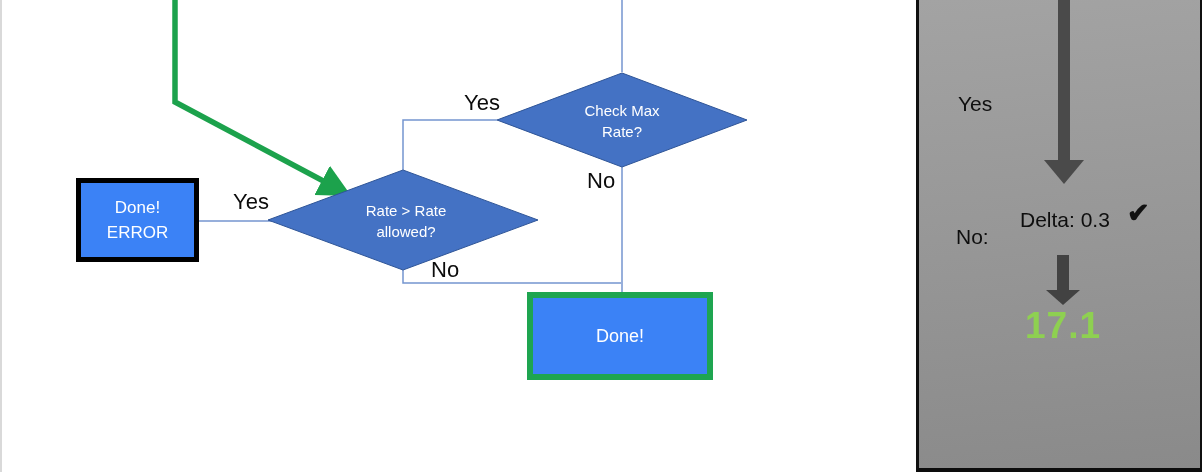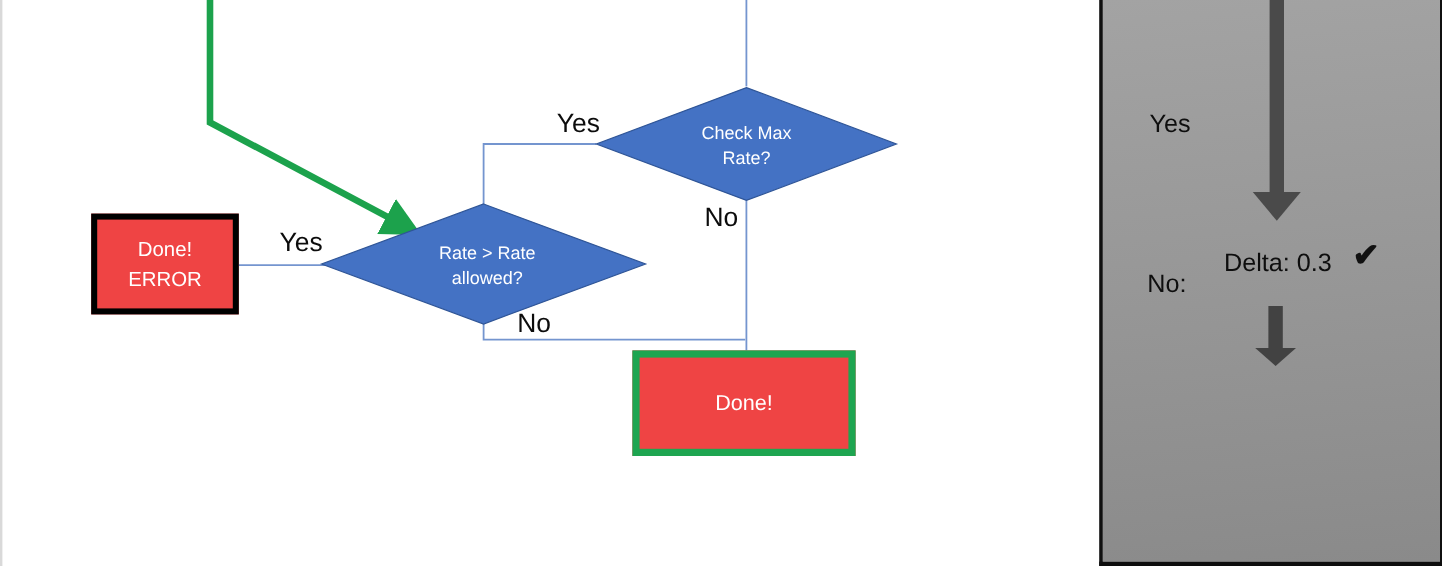--- a/index.html
+++ b/index.html
@@ -31,21 +31,21 @@
   }
   .edge-label {
     position: absolute;
     color: #0c0c0c;
     font-size: 22px;
     line-height: 1.1;
     white-space: nowrap;
   }
   .term-box {
     position: absolute;
-    background: #ef4444;
+    background: #3b82f6;
     color: #ffffff;
     display: flex;
     flex-direction: column;
     align-items: center;
     justify-content: center;
     text-align: center;
   }
   .box-error {
     left: 76px; top: 178px;
     width: 123px; height: 84px;
@@ -167,15 +167,16 @@
 
     <div class="panel-label" style="left:37px; top:225px;">No:</div>
     <div class="panel-label" style="left:101px; top:208px;">Delta: 0.3</div>
     <div class="check-glyph" style="left:208px; top:197px;">✔</div>
 
     <div class="arrow-down">
       <div class="arrow-shaft" style="left:138px; top:255px; width:12px; height:35px; background:#424242;"></div>
       <div class="arrow-head small" style="left:127px; top:290px;"></div>
     </div>
 
+    <div class="result-value" style="left:106px; top:305px;">17.1</div>
   </div>
 
 </div>
 
 </body></html>

